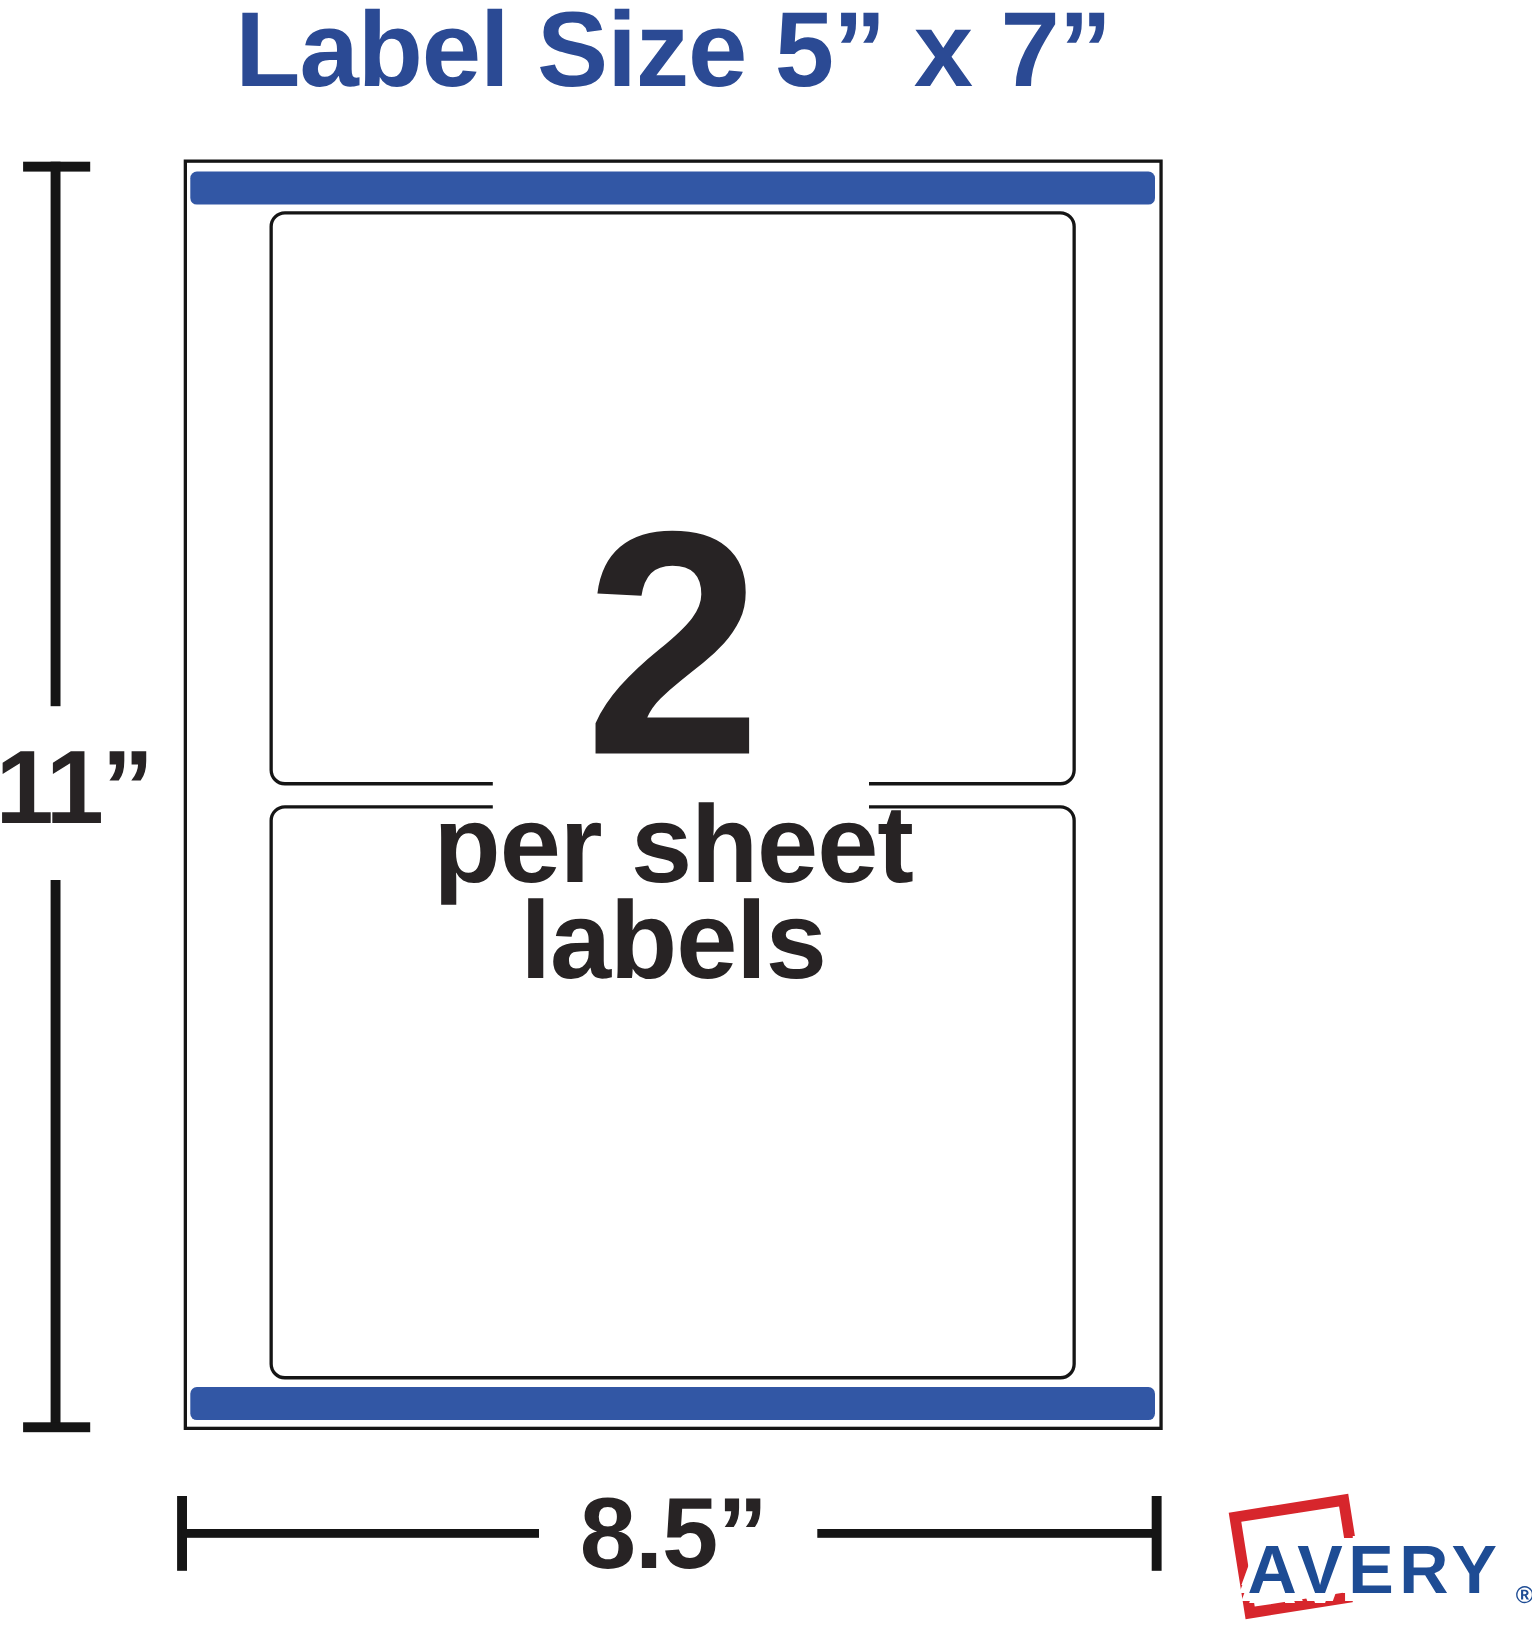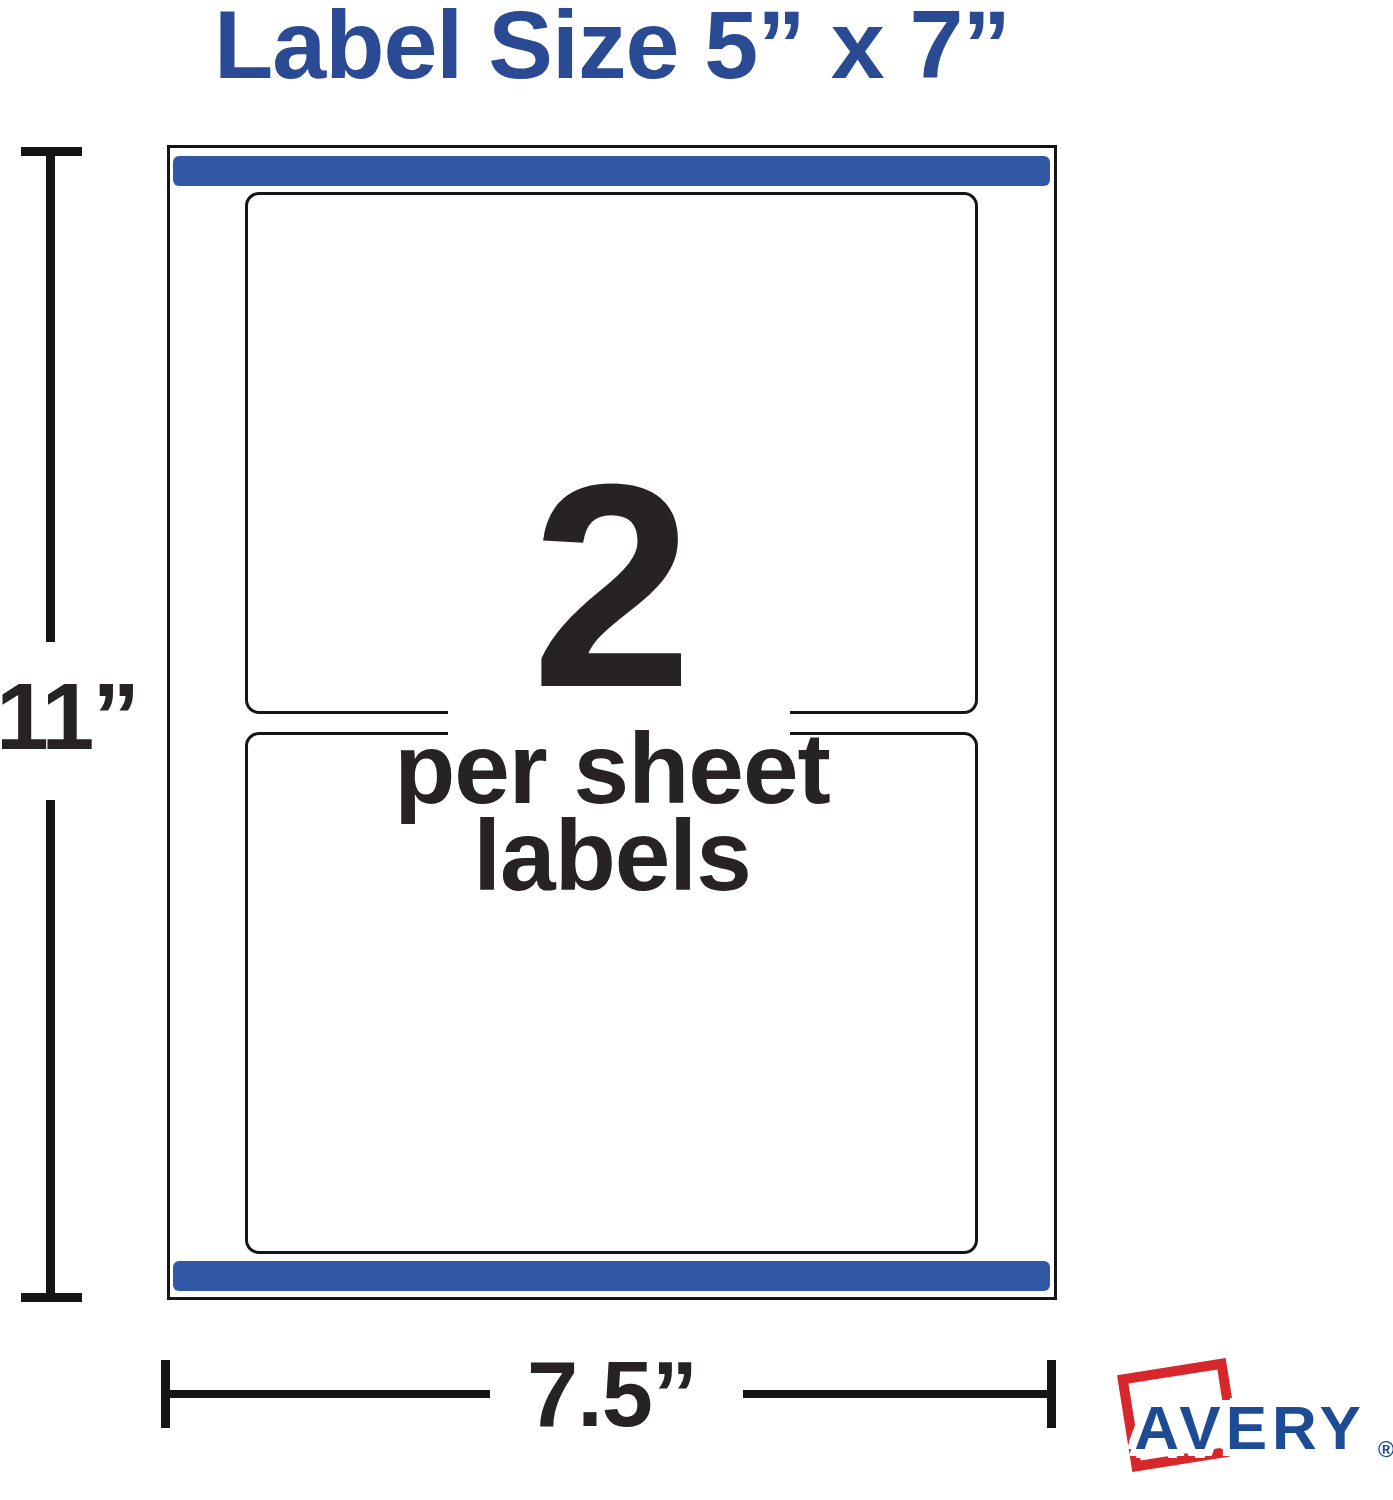--- a/index.html
+++ b/index.html
@@ -129,21 +129,21 @@
   </div>
 
   <div class="abs dim h-cap-top"></div>
   <div class="abs dim h-seg-1"></div>
   <div class="abs h-label">11”</div>
   <div class="abs dim h-seg-2"></div>
   <div class="abs dim h-cap-bottom"></div>
 
   <div class="abs dim w-tick-left"></div>
   <div class="abs dim w-seg-1"></div>
-  <div class="abs w-label">7.5”</div>
+  <div class="abs w-label">8.5”</div>
   <div class="abs dim w-seg-2"></div>
   <div class="abs dim w-tick-right"></div>
 
   <div class="abs avery-frame"></div>
   <div class="abs avery-wordmark">AVERY</div>
   <div class="abs avery-reg">®</div>
 
 </div>
 
 </body></html>

